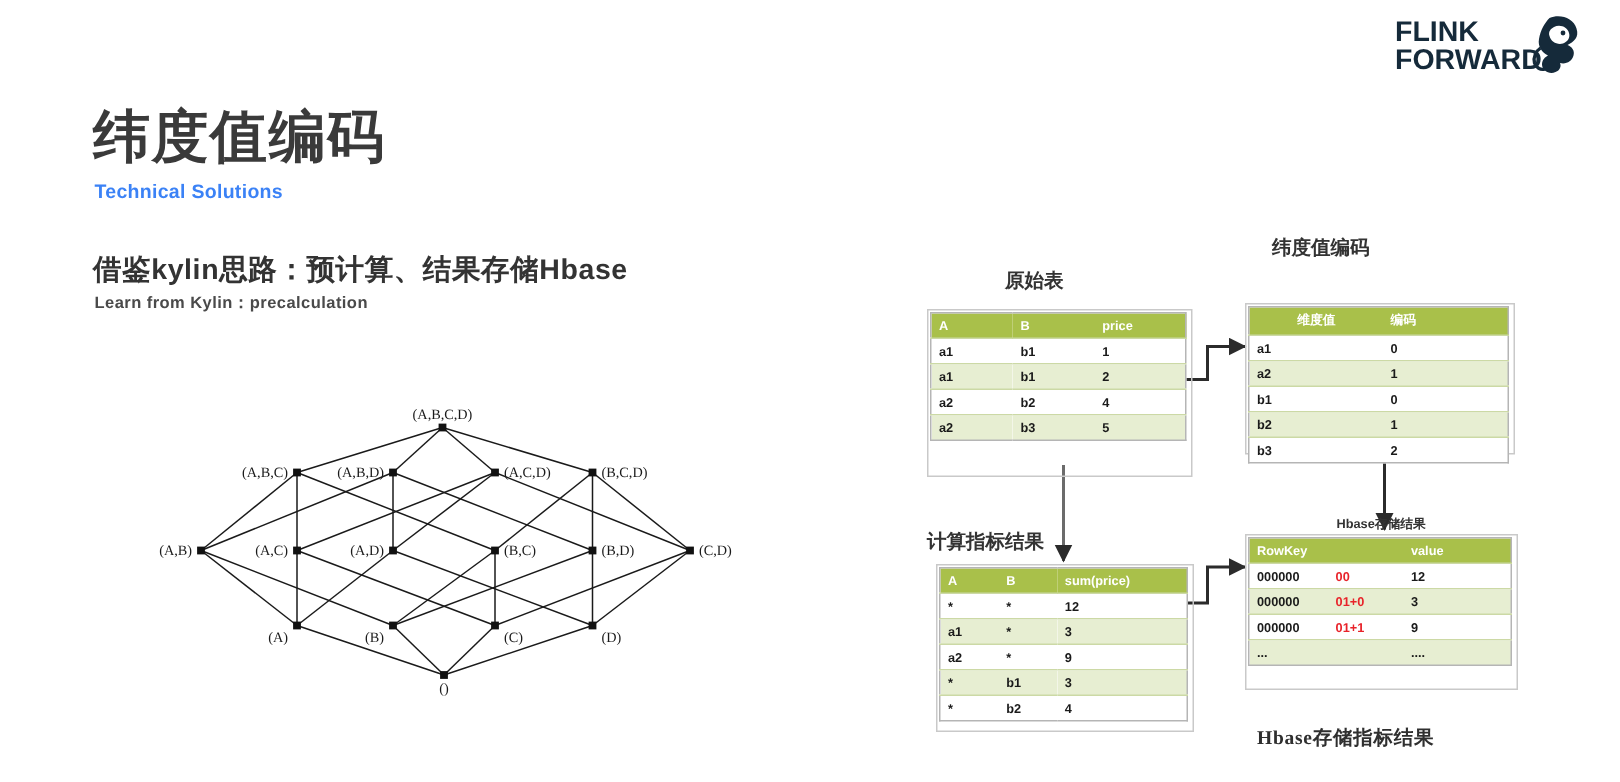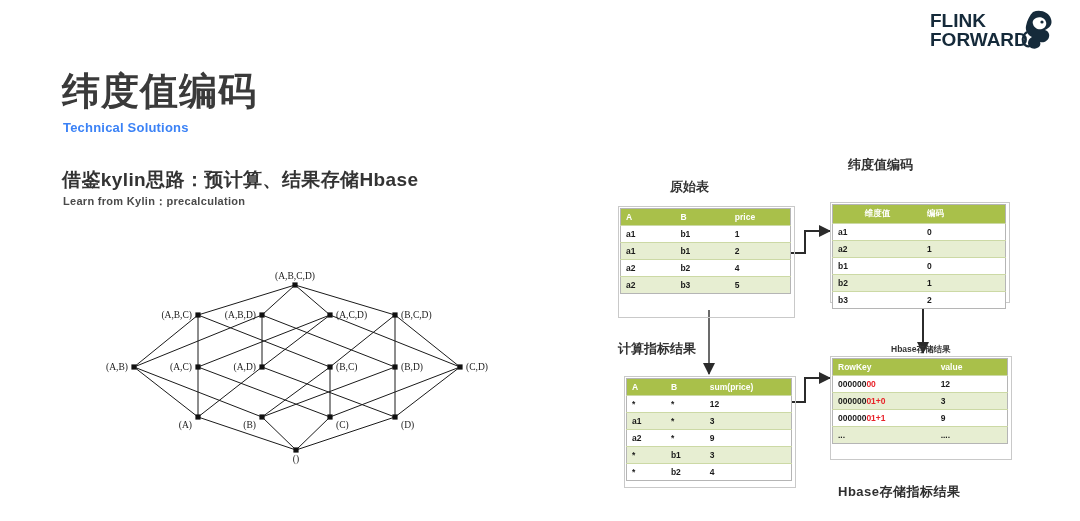--- a/index.html
+++ b/index.html
@@ -69,21 +69,21 @@
     padding:3px 5px;
     border-top:1px solid #ccd9a5;
     color:#1a1a1a;
     font-weight:bold;
     font-size:8.5px;
     white-space:nowrap;
     overflow:hidden;
   }
   .tbl tr.alt td { background:#e7eed2; }
   .tbl tr.plain td { background:#ffffff; }
-  .red { color:#e8232a; }
+  .red { color:#e8232a;margin-left:24px; }
 
   
   .frame { position:absolute; border:1px solid #c9c9c9; }
 
   
   #arrows { position:absolute; left:0; top:0; width:440px; height:365px; }
 
   .caption-big {
     position:absolute;
     font-size:13px; font-weight:bold; color:#2f2f2f;
@@ -264,21 +264,21 @@
           <td>b2</td>
           <td>1</td>
         </tr>
         <tr class="plain">
           <td>b3</td>
           <td>2</td>
         </tr>
       </tbody>
     </table>
 
-  <div class="tbl-label" style="left:18px; top:192px; font-size:13px;">计算指标结果</div>
+  <div class="tbl-label" style="left:18px; top:204px; font-size:13px;">计算指标结果</div>
   <div class="frame" style="left:24px; top:228px; width:170px; height:110px;"></div>
   <table class="tbl" id="metrics-table" style="left:26px; top:230px; width:166px;">
       <thead>
         <tr>
           <th style="width: 22%;">A</th>
           <th style="width: 22%;">B</th>
           <th style="width: 56%;">sum(price)</th>
         </tr>
       </thead>
       <tbody>
@@ -332,14 +332,14 @@
           <td><span><span>000000</span><span class="red" style="color: rgb(232, 35, 42);">01+1</span></span></td>
           <td>9</td>
         </tr>
         <tr class="alt">
           <td><span><span>...</span></span></td>
           <td>....</td>
         </tr>
       </tbody>
     </table>
 
-  <div class="caption-big" style="left:238px; top:335px;">Hbase存储指标结果</div>
+  <div class="caption-big" style="left:238px; top:335px;font-family:Liberation Serif, serif;">Hbase存储指标结果</div>
 </div>
 
 </body></html>

